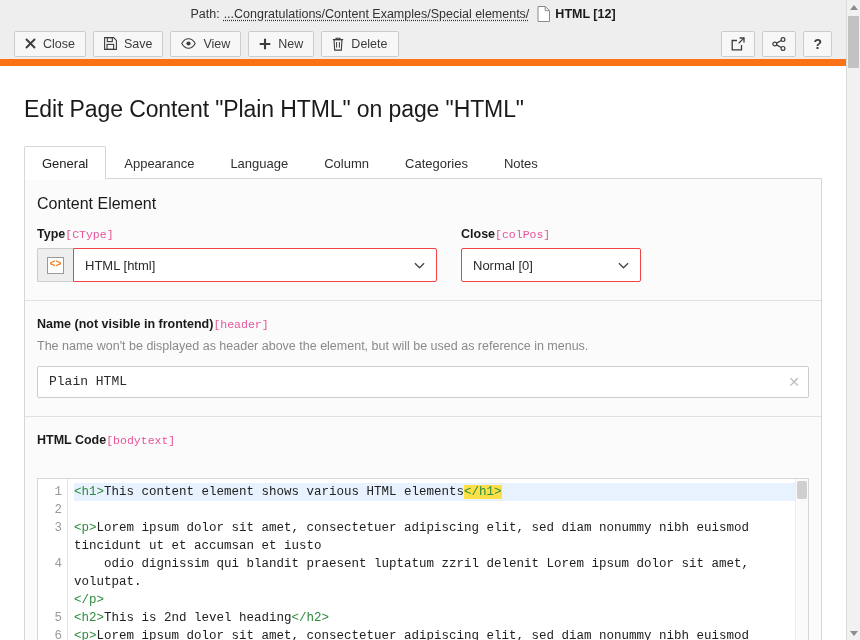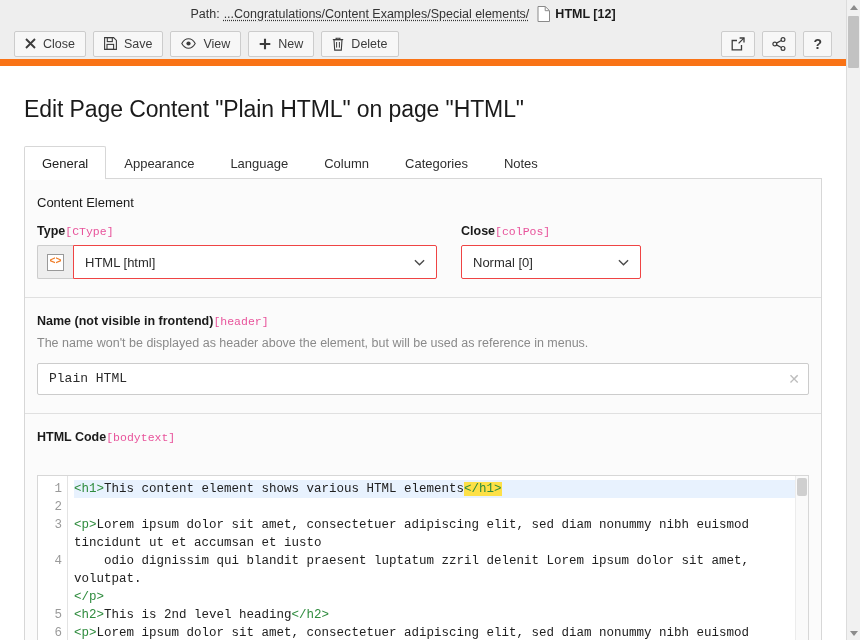--- a/index.html
+++ b/index.html
@@ -95,21 +95,21 @@
   
   .panel {
     border: 1px solid #d7d7d7; border-top: none; background: #fbfbfb;
   }
   .palette {
     padding: 16px 12px 18px 12px;
     border-bottom: 1px solid #e0e0e0;
   }
   .palette.last { border-bottom: none; padding-bottom: 10px; }
   .section-heading {
-    font-size: 13px; color: #1a1a1a; margin: 0 0 14px 0; font-weight: normal;
+    font-size: 16px; color: #1a1a1a; margin: 0 0 14px 0; font-weight: normal;
   }
   .field-row { display: flex; gap: 0; }
   .field-col-type { width: 400px; }
   .field-col-col { width: 180px; margin-left: 24px; }
 
   .field-label {
     font-size: 12.5px; font-weight: bold; color: #1a1a1a; margin-bottom: 7px;
     display: flex; align-items: baseline; gap: 0;
   }
   .field-key {

